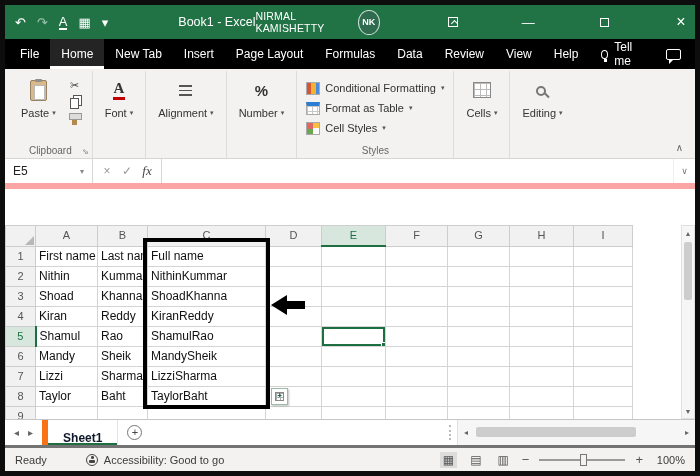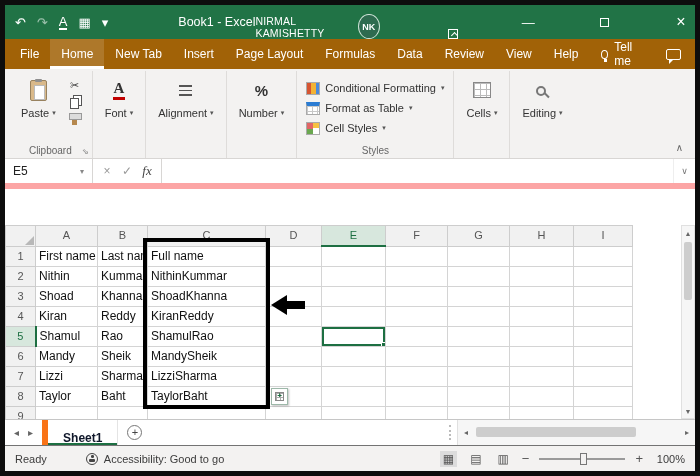--- a/index.html
+++ b/index.html
@@ -7,31 +7,31 @@
   .window { width:700px; height:476px; border:5px solid #0d0d0d; display:flex; flex-direction:column; background:#fff; overflow:hidden; }
 
   
   .titlebar { flex:0 0 34px; background:#217346; color:#fff; display:flex; align-items:center; padding-left:10px; }
   .qat { display:flex; align-items:center; gap:11px; }
   .qat span { font-size:13px; line-height:1; }
   .dim { opacity:.55; }
   .ua { font-size:12px; border-bottom:2px solid #fff; }
   .qat-chev { font-size:8px; }
   .title { margin-left:70px; font-size:12.5px; white-space:nowrap; }
-  .tb-right { margin-left:auto; display:flex; align-items:flex-end; height:100%;gap:48px; }
+  .tb-right { margin-left:auto; display:flex; align-items:center; height:100%;gap:48px; }
   .user { display:flex; align-items:center; gap:7px; margin-right:20px; }
   .user-name { font-size:10.5px; letter-spacing:.2px; }
   .avatar { width:25px; height:25px; border-radius:50%; background:#2e6b4f; border:1px solid #cfe3d7; display:flex; align-items:center; justify-content:center; font-size:9px; font-weight:bold; }
   .rdo { width:12px; height:10px; border:1px solid #fff; position:relative; margin-right:8px; }
   .rdo::after { content:""; position:absolute; left:3px; top:3px; width:4px; height:4px; border-left:1px solid #fff; border-top:1px solid #fff; transform:rotate(45deg); }
   .winbtn { width:33px; height:100%; display:flex; align-items:center; justify-content:center; font-size:13px; }
   .maxbox { width:9px; height:9px; border:1px solid #fff; }
 
   
-  .tabrow { flex:0 0 30px; background:#a16207; display:flex; align-items:stretch; color:#fff; font-size:12px; padding-left:4px; }
+  .tabrow { flex:0 0 30px; background:#000000; display:flex; align-items:stretch; color:#fff; font-size:12px; padding-left:4px; }
   .tabs { display:flex; }
   .tab { padding:0 11px; display:flex; align-items:center; white-space:nowrap; cursor:default; }
   .tab.active { background:rgba(255,255,255,.14); box-shadow:inset 0 -3px 0 #fff; }
   .tellme { display:flex; align-items:center; gap:6px; padding:0 12px; }
   .bulb { width:9px; height:9px; border:1.5px solid #fff; border-radius:50%; position:relative; }
   .bulb::after { content:""; position:absolute; left:2px; bottom:-4px; width:2.5px; height:3px; background:#fff; }
   .tab-sp { flex:1; }
   .cmt-wrap { display:flex; align-items:center; padding:0 14px; }
   .cmt { width:15px; height:11px; border:1.5px solid #fff; border-radius:2px; position:relative; }
   .cmt::after { content:""; position:absolute; left:2px; bottom:-5px; width:0; height:0; border-left:4px solid #fff; border-bottom:4px solid transparent; }
@@ -115,21 +115,21 @@
   .addsheet { display:flex; align-items:center; padding:0 9px; }
   .addsheet .circle { width:15px; height:15px; border:1px solid #777; border-radius:50%; display:flex; align-items:center; justify-content:center; font-size:11px; color:#444; line-height:1; }
   .sb-sp { flex:1; }
   .splitter { width:6px; border-left:2px dotted #bbb; margin:5px 2px; }
   .hscroll { width:238px; display:flex; align-items:center; background:#f6f6f6; border-left:1px solid #e0e0e0; }
   .hs-arrow { width:16px; text-align:center; font-size:8px; color:#666; }
   .hs-track { flex:1; position:relative; height:100%; }
   .hs-thumb { position:absolute; left:2px; top:7px; height:10px; width:160px; background:#cdcdcd; border-radius:2px; }
 
   
-  .statusbar { flex:0 0 26px; background:#f3f2f1; border-top:1px solid #737373; display:flex; align-items:center; font-size:11px; color:#3b3b3b; padding:0 10px; gap:16px; }
+  .statusbar { flex:0 0 26px; background:#f3f2f1; border-top:3px solid #737373; display:flex; align-items:center; font-size:11px; color:#3b3b3b; padding:0 10px; gap:16px; }
   .accwrap { display:flex; align-items:center; gap:6px;padding-left:23px; }
   .acc { width:12px; height:12px; border:1px solid #444; border-radius:50%; position:relative; flex:0 0 auto; }
   .acc::before { content:""; position:absolute; top:1.5px; left:4.5px; width:2.5px; height:2.5px; border-radius:50%; background:#444; }
   .acc::after { content:""; position:absolute; top:5px; left:2.5px; width:5.5px; height:3.5px; background:#444; border-radius:1px; }
   .sb-right { margin-left:auto; display:flex; align-items:center; gap:10px; }
   .viewic { font-size:12px; color:#555; line-height:1; padding:2px 3px; }
   .viewic.active { background:#dcdcdc; }
   .zoomtrack { width:86px; height:2px; background:#9a9a9a; position:relative; }
   .zoomnotch { position:absolute; left:50%; top:-3px; width:1px; height:8px; background:#9a9a9a; }
   .zoomthumb { position:absolute; left:47%; top:-5px; width:7px; height:12px; background:#f3f2f1; border:1px solid #777; }

